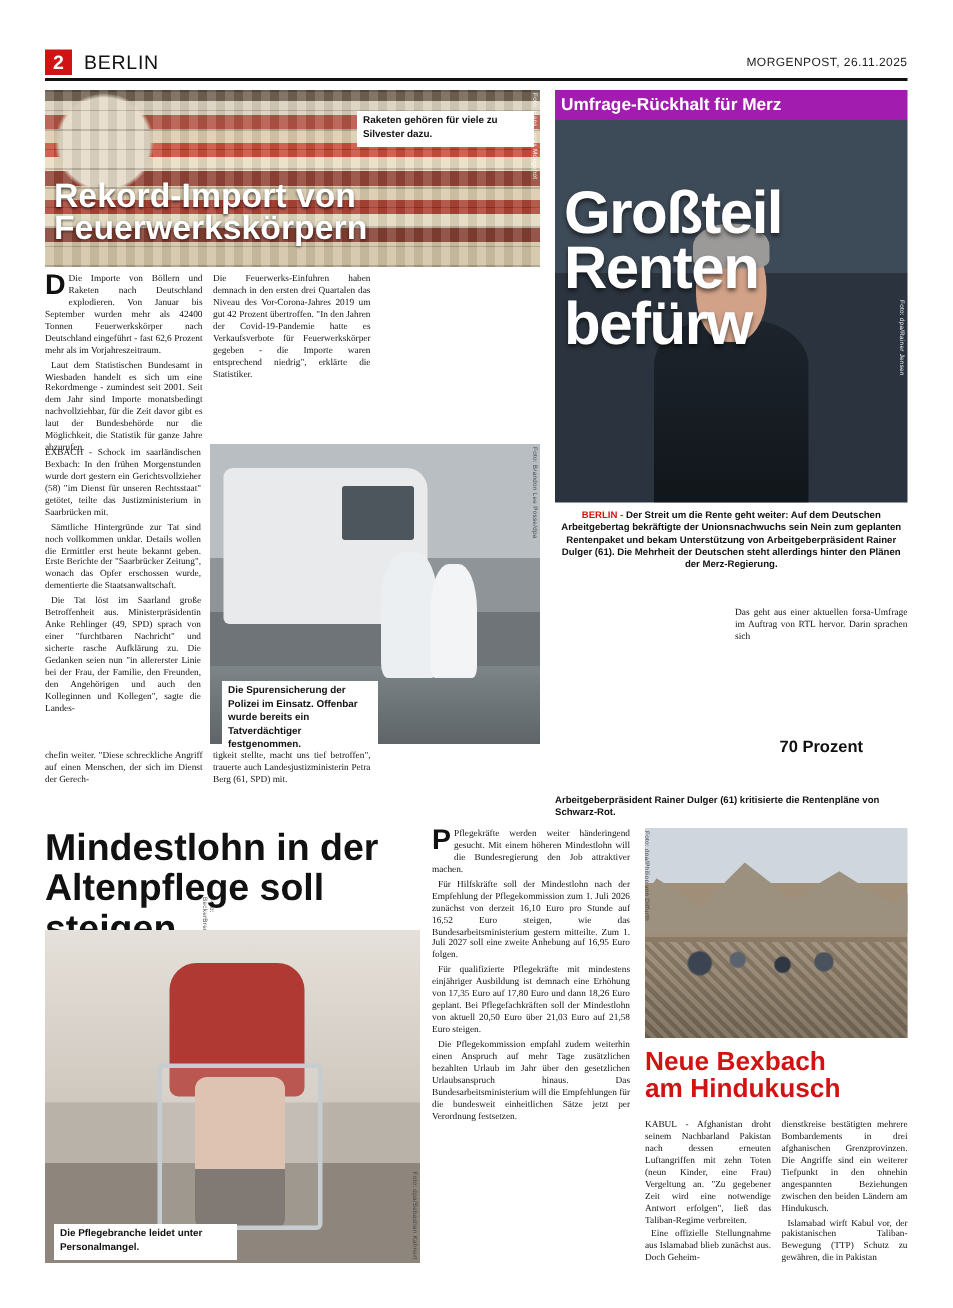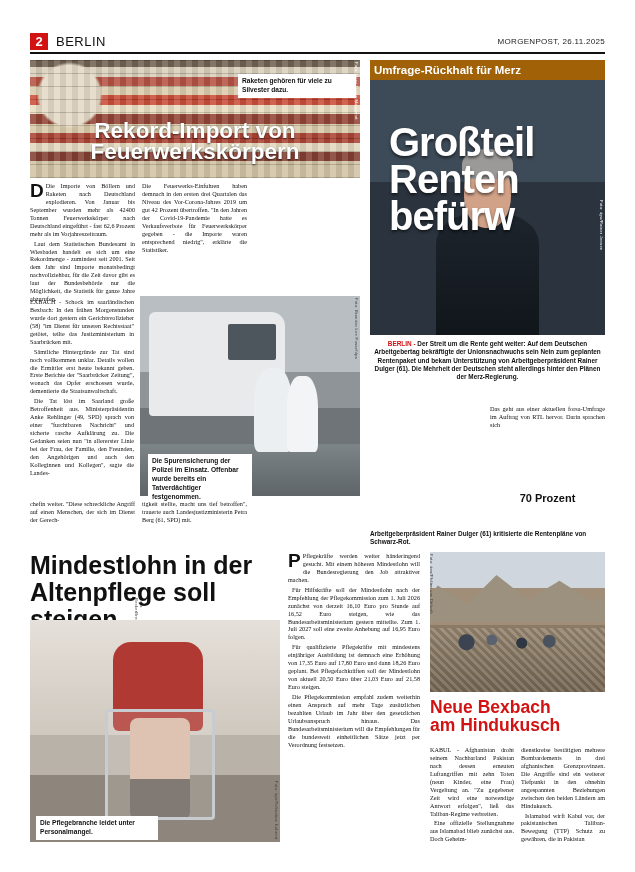--- a/index.html
+++ b/index.html
@@ -96,32 +96,32 @@
     position:absolute; inset:0;
     background-image: repeating-linear-gradient(90deg, rgba(255,255,255,0.22) 0 6px, rgba(0,0,0,0.12) 6px 12px);
     opacity:.55;
   }
   #fire-cap { right: 4px; top: 14px; width: 118px; }
   #fire-head {
     position:absolute; left:0; right:0; top:60px;
     background: rgba(0,0,0,0);
     padding: 0 6px;
     font-size: 22.5px;
-    text-align: center;
+    text-align: left;
     text-shadow: 0 1px 2px rgba(0,0,0,.6);
   }
   #fire-body { position:absolute; left:0; top:122px; width:330px; height:80px;
     display:flex; gap:7px; }
   #fire-body .col { width: 105px; }
 
   
   #art-merz { position:absolute; left:370px; top:60px; width:235px; height:485px; }
   #merz-band {
     position:absolute; left:0; top:0; width:235px; height:20px;
-    background:#a16207;
+    background:#a21caf;
   }
   #merz-band span {
     display:block; color:#fff; font-family:"Liberation Sans", sans-serif;
     font-weight:bold; font-size:11.5px; line-height:20px; padding-left:4px;
   }
   #merz-photo {
     position:absolute; left:0; top:20px; width:235px; height:255px;
     background:
       radial-gradient(ellipse at 52% 78%, #cf9d84 0 16%, transparent 17%),
       linear-gradient(180deg,#3d4a57 0 40%, #2b343e 40% 100%);
@@ -133,21 +133,21 @@
   }
   #merz-photo .head {
     position:absolute; left:40%; top:30%; width:20%; height:28%;
     background: #d2a288; border-radius: 48% 48% 45% 45%;
   }
   #merz-photo .hair {
     position:absolute; left:39%; top:27%; width:22%; height:12%;
     background:#9b9a98; border-radius: 50% 50% 20% 20%;
   }
   #merz-headline {
-    position:absolute; left:17px; top:44px; width:235px;
+    position:absolute; left:4px; top:44px; width:235px;
     font-family:"Liberation Sans", sans-serif; font-weight:bold;
     color:#fff; font-size:40px; line-height:0.92; letter-spacing:-1px;
     text-shadow: 0 2px 3px rgba(0,0,0,.55);
     padding-left:2px;
   }
   #merz-headline div { white-space: nowrap; }
   #merz-lede {
     position:absolute; left:0; top:280px; width:235px;
     font-family:"Liberation Sans", sans-serif; font-weight:bold;
     font-size:6.4px; line-height:1.3; color:#111; text-align:center;

